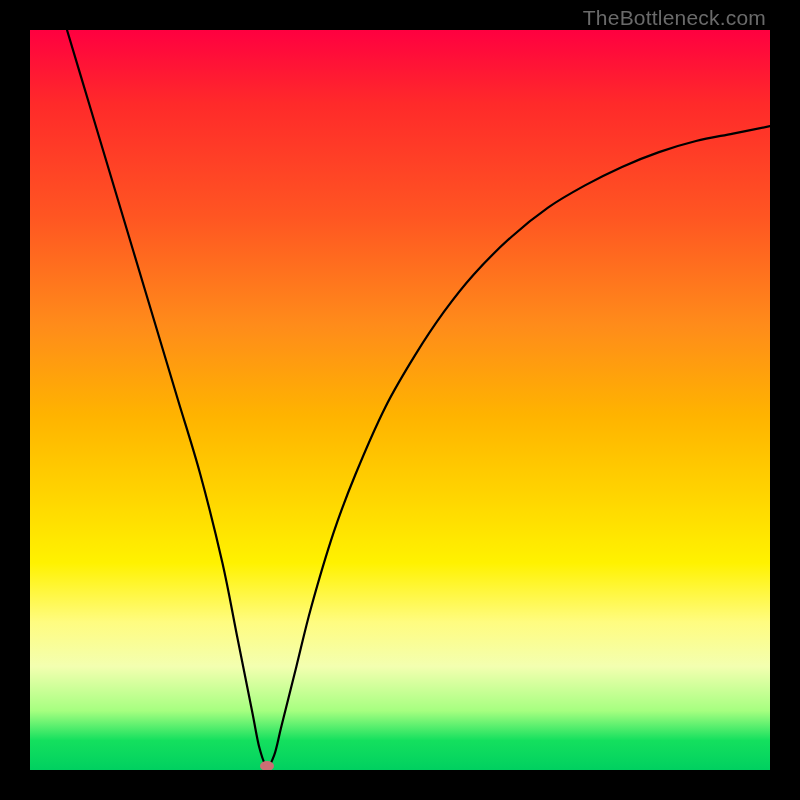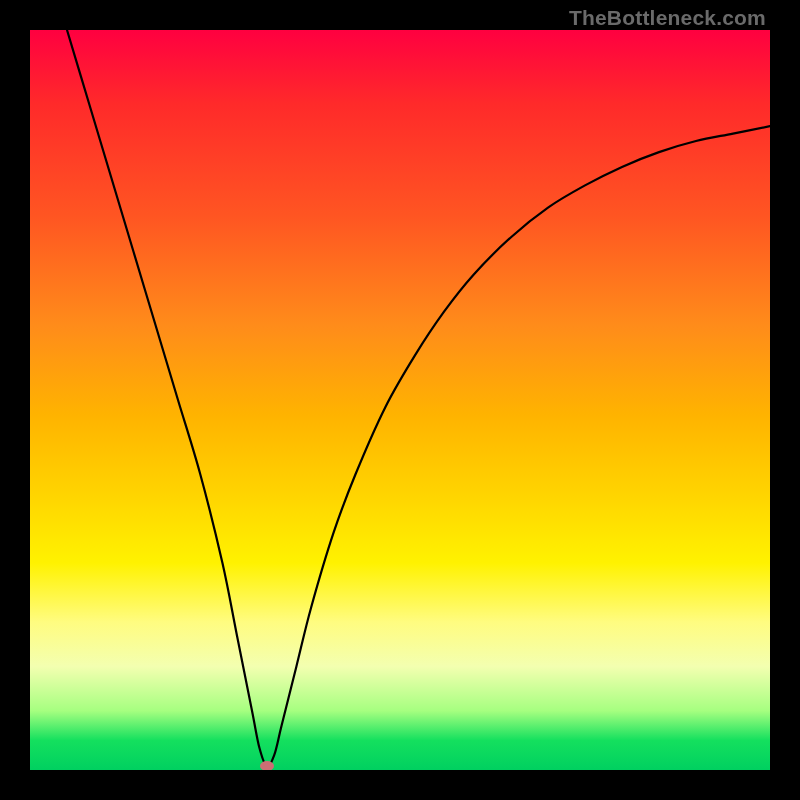--- a/index.html
+++ b/index.html
@@ -43,21 +43,21 @@
       #00d060 100%
     );
   }
   .watermark {
     position: absolute;
     top: 6px;
     right: 34px;
     font-family: Arial, Helvetica, sans-serif;
     font-size: 21px;
     color: #6a6a6a;
-    font-weight: 700;
+    font-weight: 400;
     letter-spacing: 0.2px;
     user-select: none;
   }
   svg.curve {
     position: absolute;
     inset: 0;
   }
   .marker {
     position: absolute;
     width: 14px;

